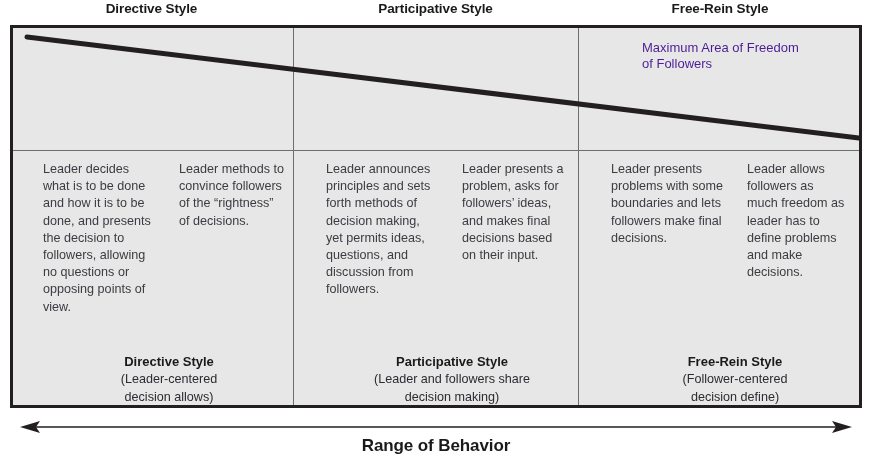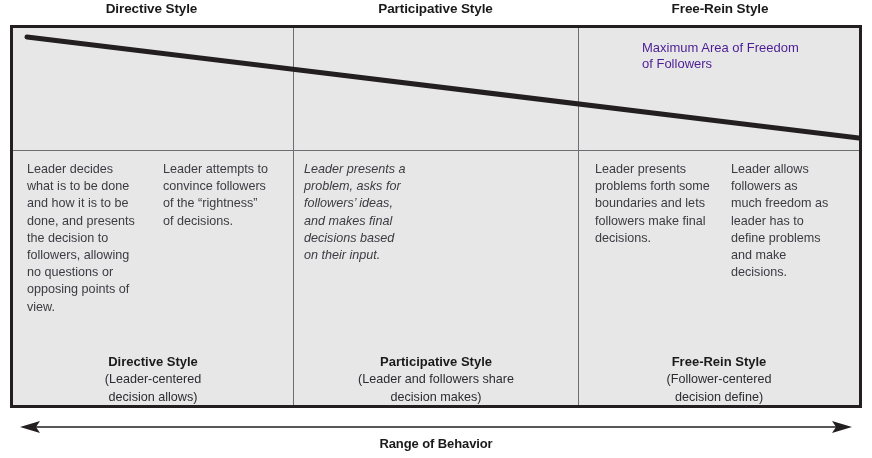--- a/index.html
+++ b/index.html
@@ -109,20 +109,21 @@
     position: absolute;
     left: 0;
     top: 123px;
     right: 0;
     bottom: 0;
   }
   .section {
     position: absolute;
     top: 0;
     bottom: 8px;
+    margin-left: 16px;
   }
   .sec-0 { left: 0px;   width: 280px; }
   .sec-1 { left: 281px; width: 284px; }
   .sec-2 { left: 566px; width: 280px; }
 
   .cells {
     position: absolute;
     left: 0; right: 0;
     top: 0;
     display: flex;
@@ -132,21 +133,21 @@
     flex: 1 1 50%;
     font-size: 12.6px;
     line-height: 17.2px;
     color: #3b3b42;
     white-space: pre-line;
     box-sizing: border-box;
   }
   .sec-0 .cell:first-child { padding-left: 14px; padding-right: 8px; }
   .sec-0 .cell:last-child  { padding-left: 10px; padding-right: 6px; }
   .sec-1 .cell:first-child { padding-left: 16px; padding-right: 8px; }
-  .sec-1 .cell:last-child  { padding-left: 10px; padding-right: 6px; font-style: italic; }
+  .sec-1 .cell:last-child  { padding-left: 10px; padding-right: 6px; }
   .sec-2 .cell:first-child { padding-left: 16px; padding-right: 8px; }
   .sec-2 .cell:last-child  { padding-left: 12px; padding-right: 2px; }
 
   
   .summary {
     position: absolute;
     left: 0; right: 0;
     top: 202px;
     text-align: center;
     font-size: 12.6px;
@@ -172,21 +173,21 @@
     top: 416px;
     width: 832px;
     height: 22px;
   }
   .range-label {
     position: absolute;
     left: 0;
     top: 436px;
     width: 872px;
     text-align: center;
-    font-size: 13px;
+    font-size: 17px;
     font-weight: bold;
     letter-spacing: -0.1px;
     color: #1a1a1a;
   }
 </style>
 </head>
 <body>
 
 <div class="stage">
 
@@ -217,52 +218,60 @@
           <div class="cells">
             <div class="cell">Leader decides
 what is to be done
 and how it is to be
 done, and presents
 the decision to
 followers, allowing
 no questions or
 opposing points of
 view.</div>
-            <div class="cell">Leader attempts to
+            <div class="cell">Leader methods to
 convince followers
 of the “rightness”
 of decisions.</div>
           </div>
           <div class="summary">
             <span class="title">Directive Style</span>
             <span class="sub">(Leader-centered
 decision allows)</span>
           </div>
         </div>
 
         <div class="section sec-1">
           <div class="cells">
+            <div class="cell">Leader announces
+principles and sets
+forth methods of
+decision making,
+yet permits ideas,
+questions, and
+discussion from
+followers.</div>
             <div class="cell">Leader presents a
 problem, asks for
 followers’ ideas,
 and makes final
 decisions based
 on their input.</div>
           </div>
           <div class="summary">
             <span class="title">Participative Style</span>
             <span class="sub">(Leader and followers share
-decision makes)</span>
+decision making)</span>
           </div>
         </div>
 
         <div class="section sec-2">
           <div class="cells">
             <div class="cell">Leader presents
-problems forth some
+problems with some
 boundaries and lets
 followers make final
 decisions.</div>
             <div class="cell">Leader allows
 followers as
 much freedom as
 leader has to
 define problems
 and make
 decisions.</div>

